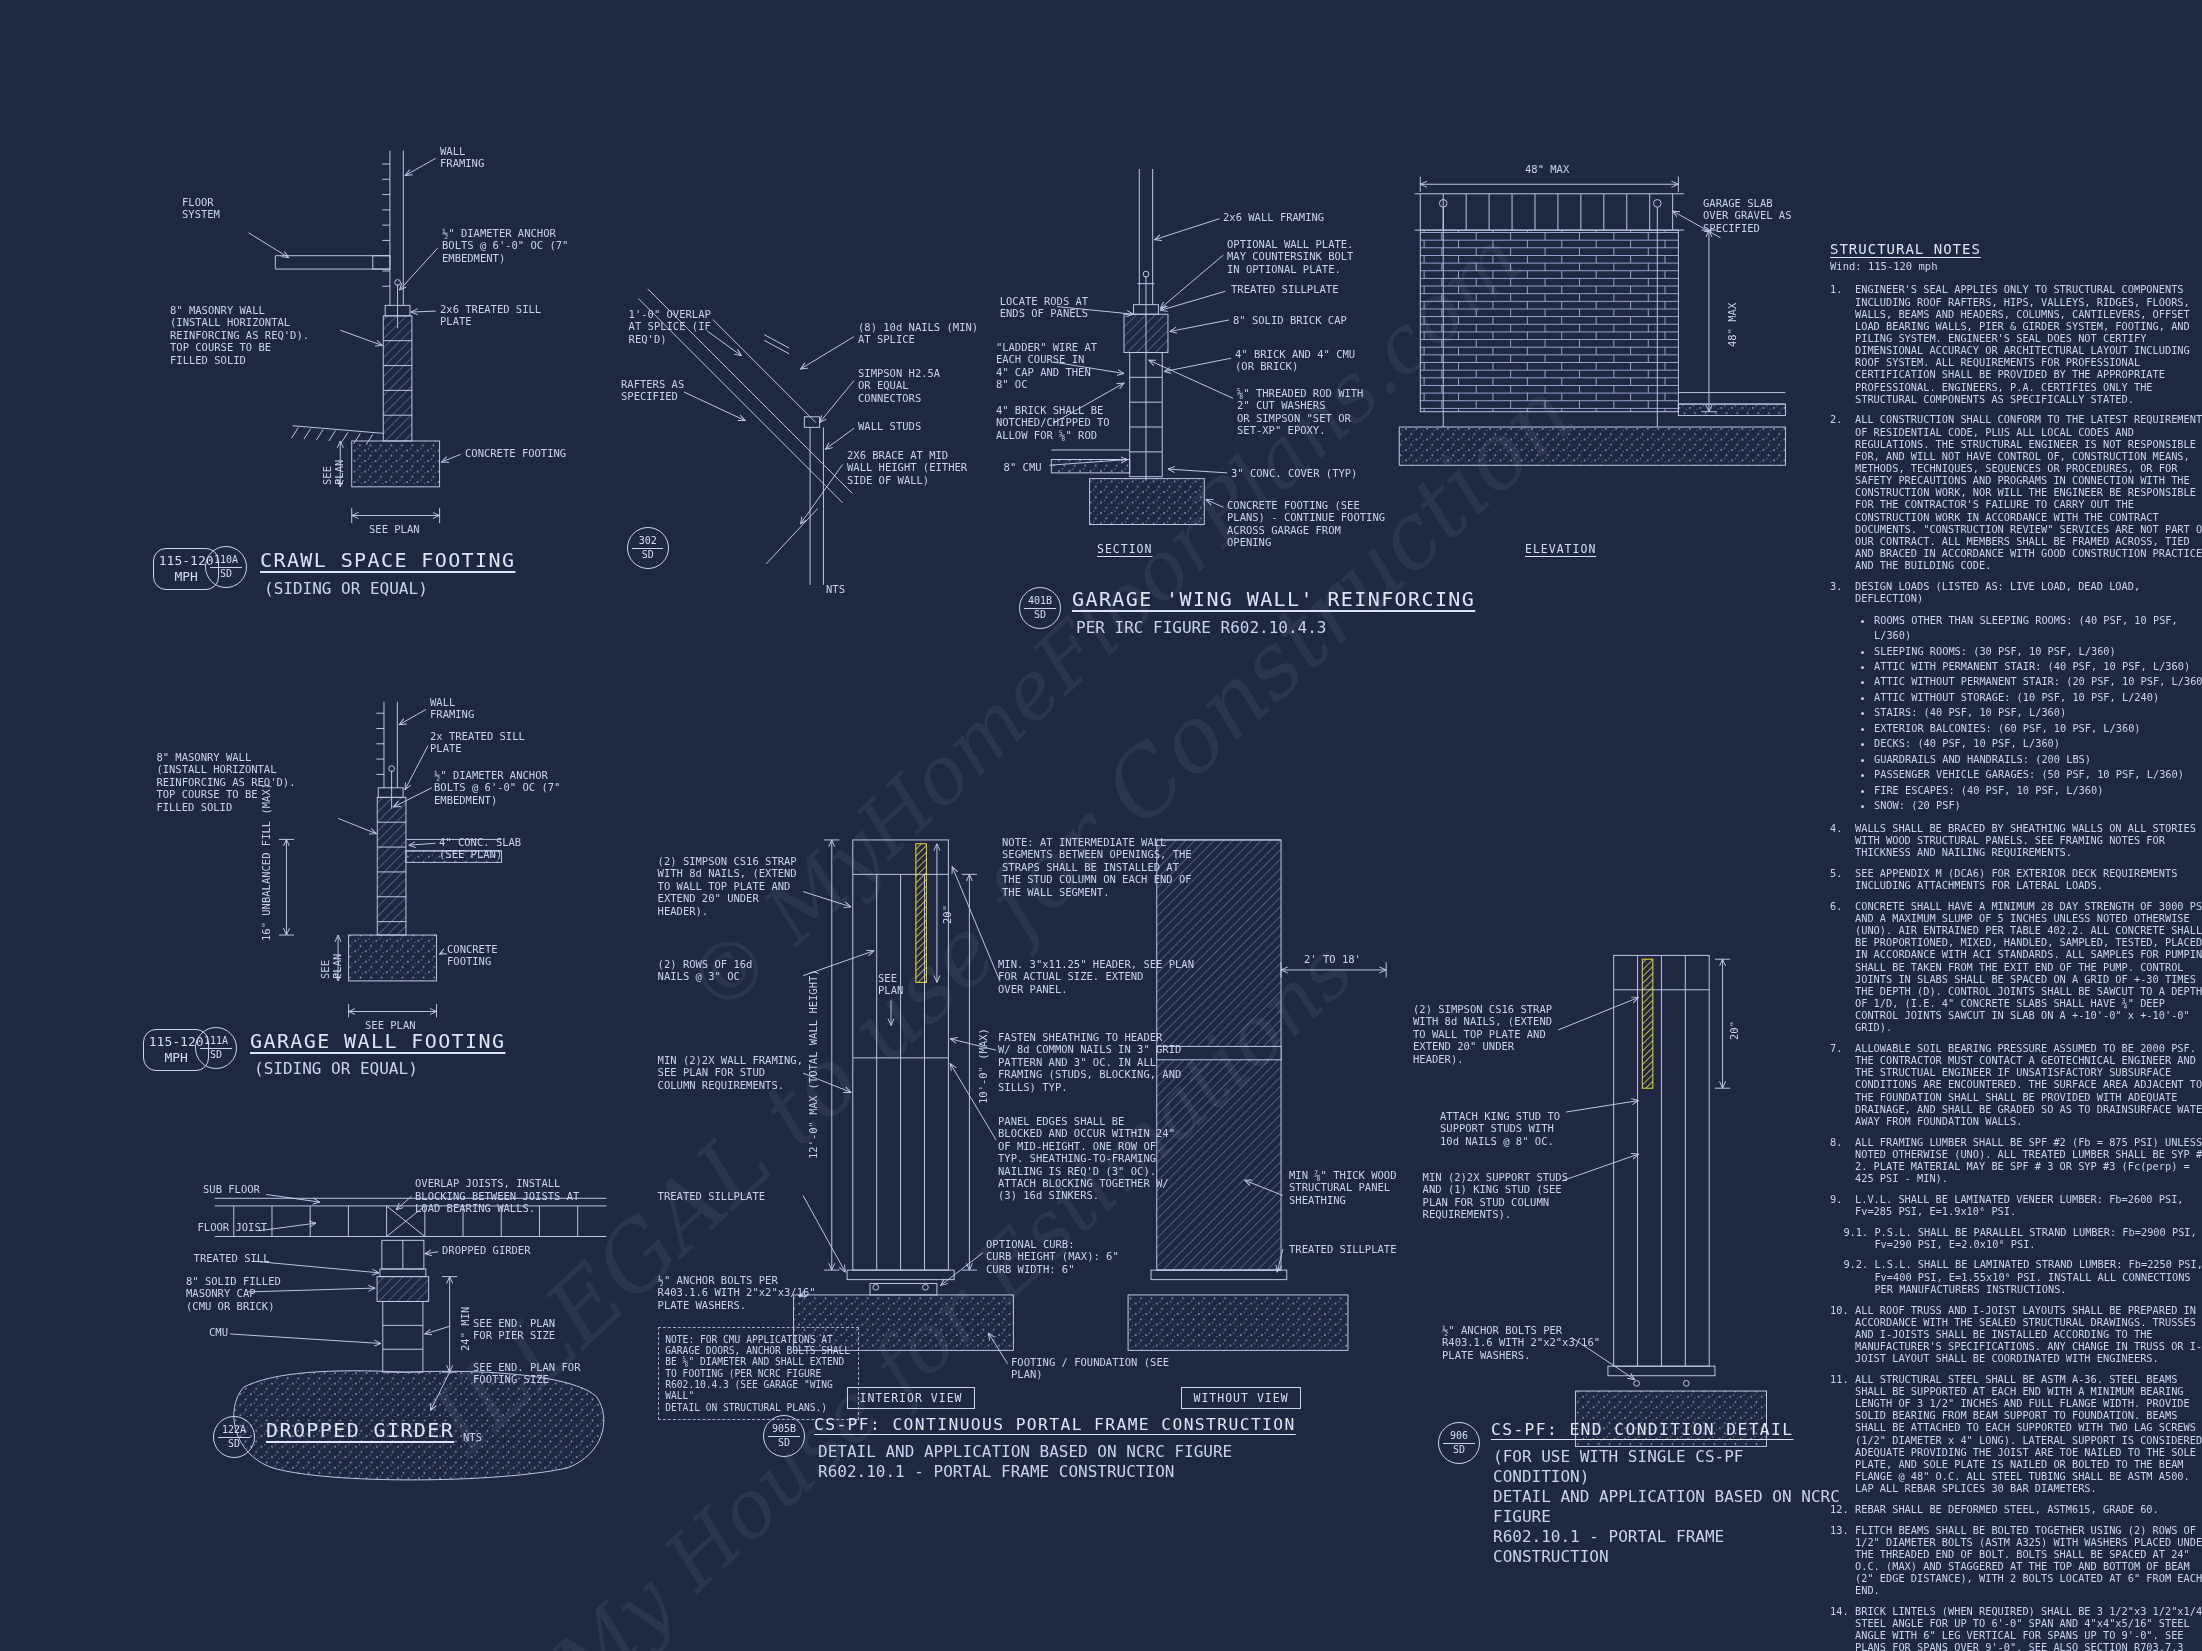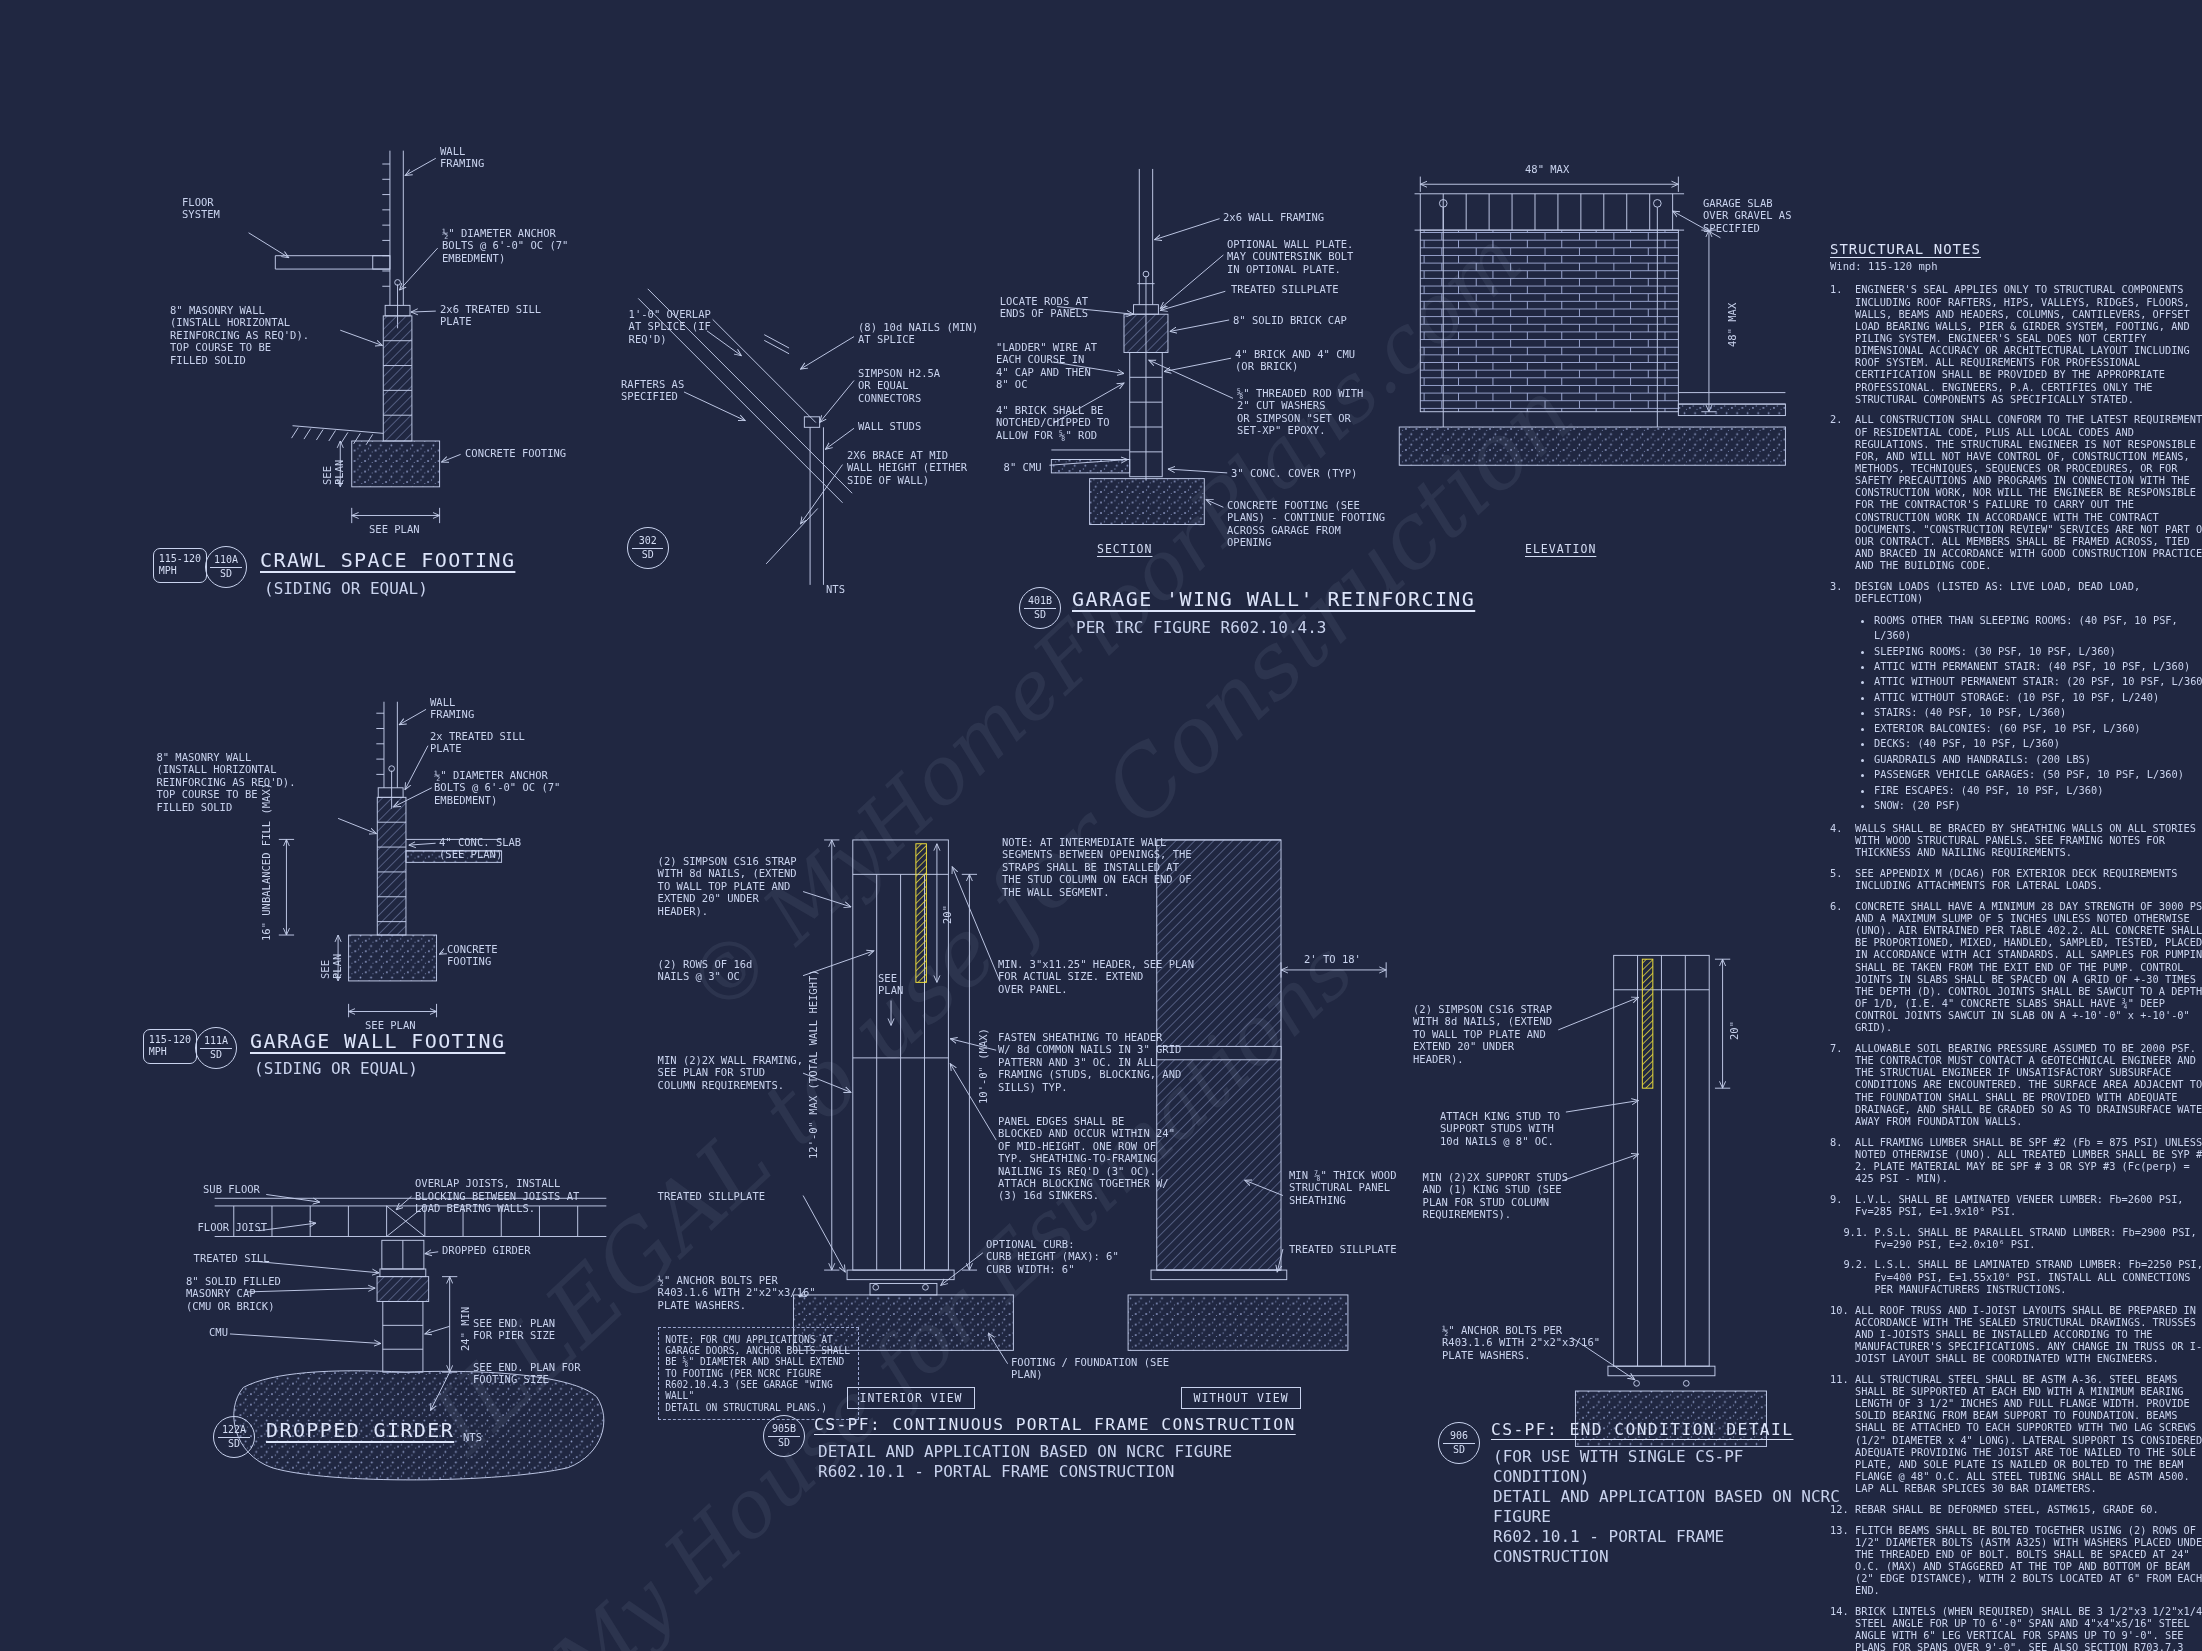--- a/index.html
+++ b/index.html
@@ -5,21 +5,21 @@
 *{box-sizing:border-box;margin:0;padding:0}
 html,body{width:2202px;height:1652px}
 body{position:relative;background:#202741;font-family:"DejaVu Sans Mono",monospace;color:#c7d1ec;overflow:hidden}
 .detail{position:absolute}
 .art{position:absolute;left:0;top:0;overflow:visible}
 .lbl{position:absolute;font-size:10.5px;line-height:1.18;white-space:pre-line;color:#c9d3ee}
 .vlbl{position:absolute;font-size:10.5px;color:#c9d3ee;white-space:pre;transform:rotate(-90deg);transform-origin:0 0}
 .detail-title{position:absolute;font-size:20px;letter-spacing:1.4px;color:#dde5fa;text-decoration:underline;text-underline-offset:3.8px;white-space:pre-line;line-height:1.25}
 .detail-sub{position:absolute;font-size:16px;color:#c9d3ee;white-space:pre-line;line-height:1.25}
 .nts{position:absolute;font-size:10.5px;color:#c9d3ee}
-.bwind{position:absolute;border:1.3px solid #c9d3ee;border-radius:7px;padding:3.8px 4.8px;font-size:10px;line-height:1.25;text-align:left;white-space:pre-line;color:#d5def5}
+.bwind{position:absolute;border:1.3px solid #c9d3ee;border-radius:13px;padding:3.8px 4.8px;font-size:13px;line-height:1.25;text-align:center;white-space:pre-line;color:#d5def5}
 .bcirc{position:absolute;width:42px;height:42px;border:1.3px solid #c9d3ee;border-radius:50%;display:flex;flex-direction:column;align-items:center;justify-content:center;font-size:10px;line-height:1.05;color:#d5def5}
 .bcirc .d{width:78%;border-top:1px solid #c9d3ee;margin:1px 0}
 .viewbox{position:absolute;border:1.1px solid #c9d3ee;padding:2.9px 11.5px;font-size:11.5px;letter-spacing:1px;color:#d5def5}
 .notebox{border:1.1px dashed #9fabd4;padding:5.7px 6.7px;font-size:9.6px}
 .underl{position:absolute;font-size:11.5px;letter-spacing:1px;color:#d5def5;text-decoration:underline;text-underline-offset:2.9px}
 .notes{position:absolute;left:1830px;top:241px;width:380px}
 .notes h1{font-size:14px;font-weight:normal;letter-spacing:1px;color:#dde5fa;text-decoration:underline;text-underline-offset:2.9px}
 .notes .wind{font-size:10.5px;margin:2.9px 0 11.5px;color:#c9d3ee}
 .note{display:flex;margin-bottom:8.6px;font-size:10.3px;line-height:1.18;color:#c9d3ee}
 .note .n{flex:0 0 25px}

